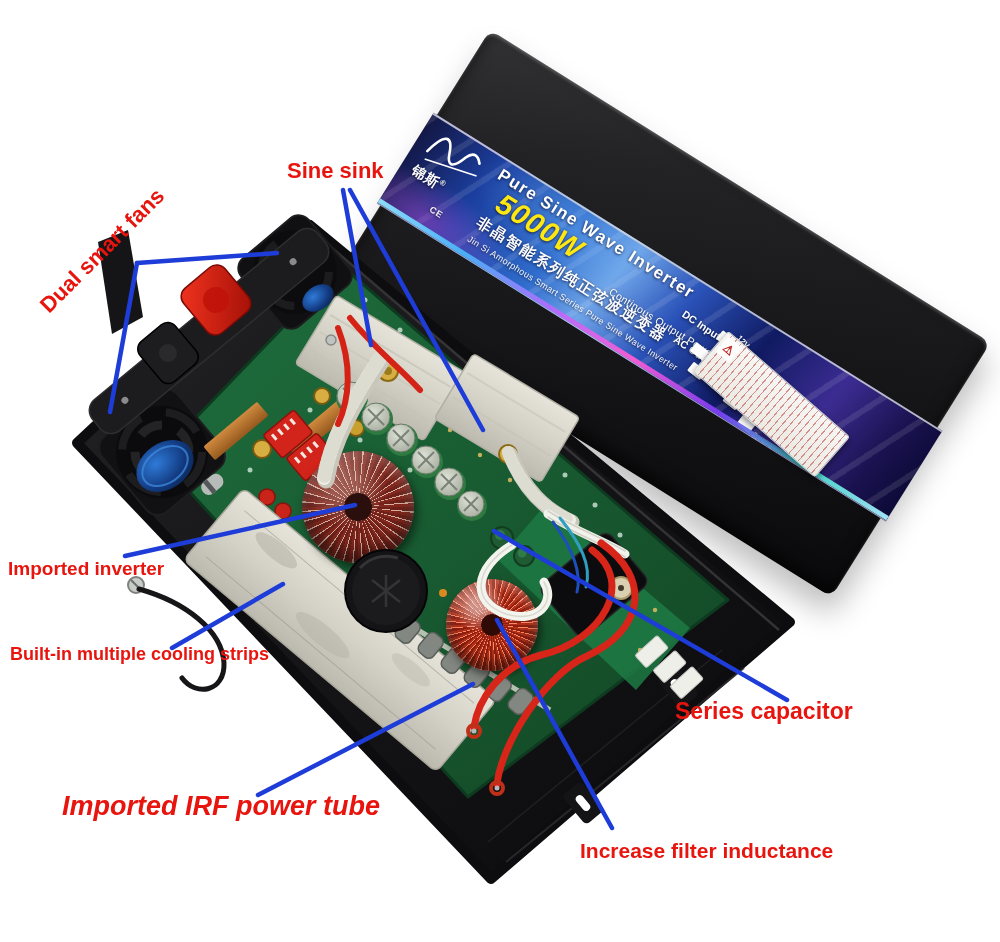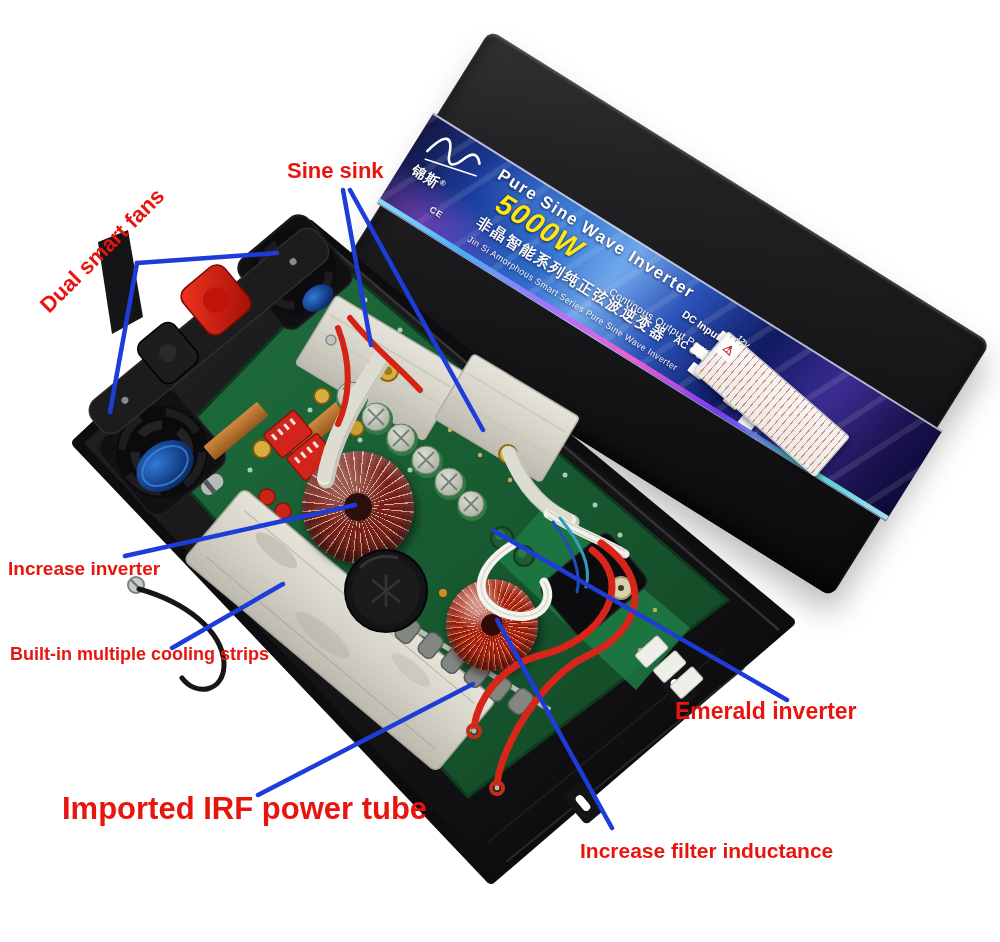--- a/index.html
+++ b/index.html
@@ -57,21 +57,21 @@
     position:absolute;left:3px;top:3px;width:18px;height:20px;background:#fdfdfb;
     color:#c02020;font-size:12px;font-weight:bold;text-align:center;line-height:20px;
   }
 
   
   .anno{position:absolute;color:var(--annotation-text,#e8140e);font-weight:bold;white-space:nowrap;z-index:30;}
   #anno-fans{left:44px;top:296px;font-size:22px;transform:rotate(-45deg);transform-origin:left center;}
   #anno-heatsink{left:287px;top:158px;font-size:22px;}
   #anno-amorphous{left:8px;top:558px;font-size:19px;}
   #anno-cooling{left:10px;top:644px;font-size:18px;}
-  #anno-irf{left:62px;top:791px;font-size:31px;}
+  #anno-irf{left:62px;top:791px;font-size:27px;font-style:italic;}
   #anno-emerald{left:675px;top:698px;font-size:23px;}
   #anno-filter{left:580px;top:839px;font-size:21px;text-align:right;}
 
   
   .toroid{position:absolute;border-radius:50%;z-index:6;}
   #toroid-amorphous{
     left:302px;top:451px;width:112px;height:112px;
     background:
       radial-gradient(circle at 50% 50%, #2a0f0c 0 17%, rgba(0,0,0,0) 18.5%),
       radial-gradient(circle at 38% 30%, rgba(255,235,225,.28) 0 12%, rgba(0,0,0,0) 40%),
@@ -476,19 +476,19 @@
       <line x1="125" y1="556" x2="355" y2="505"></line>
       <line x1="172" y1="648" x2="283" y2="584"></line>
       <line x1="258" y1="795" x2="473" y2="684"></line>
       <line x1="787" y1="700" x2="494" y2="531"></line>
       <line x1="612" y1="828" x2="497" y2="620"></line>
     </g>
   </svg>
 
   <div class="anno" id="anno-fans">Dual smart fans</div>
   <div class="anno" id="anno-heatsink">Sine sink</div>
-  <div class="anno" id="anno-amorphous">Increase inverter</div>
+  <div class="anno" id="anno-amorphous">Imported inverter</div>
   <div class="anno" id="anno-cooling">Built-in multiple cooling strips</div>
   <div class="anno" id="anno-irf">Imported IRF power tube</div>
-  <div class="anno" id="anno-emerald">Emerald inverter</div>
+  <div class="anno" id="anno-emerald">Series capacitor</div>
   <div class="anno" id="anno-filter">Increase filter inductance</div>
 
 </div>
 
 </body></html>

